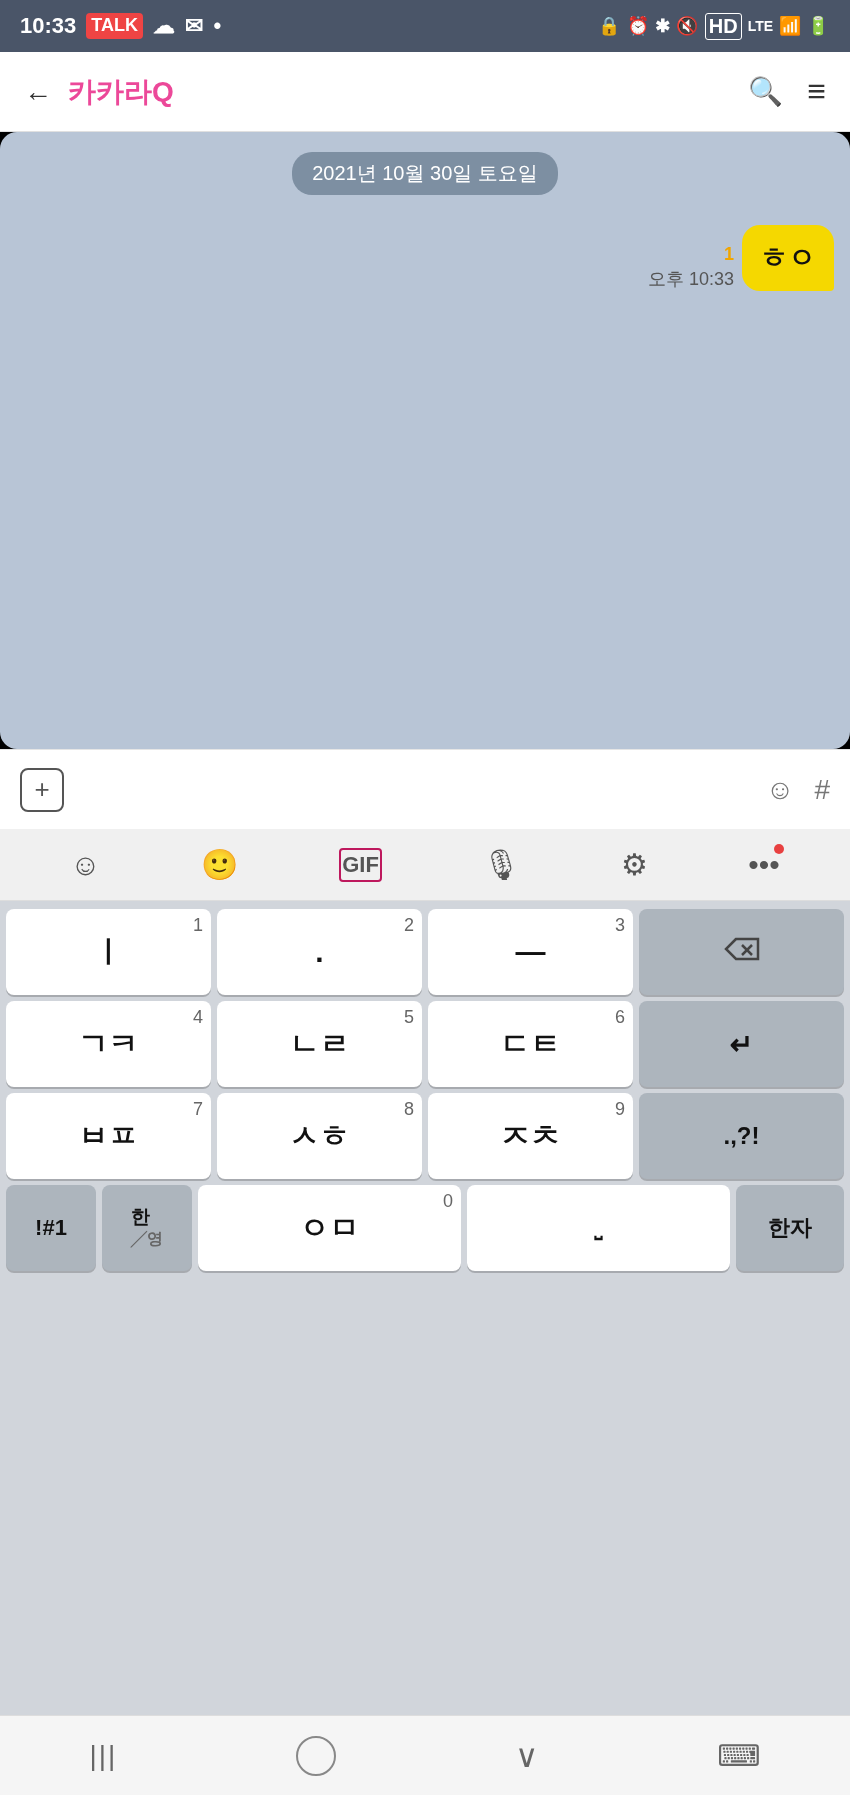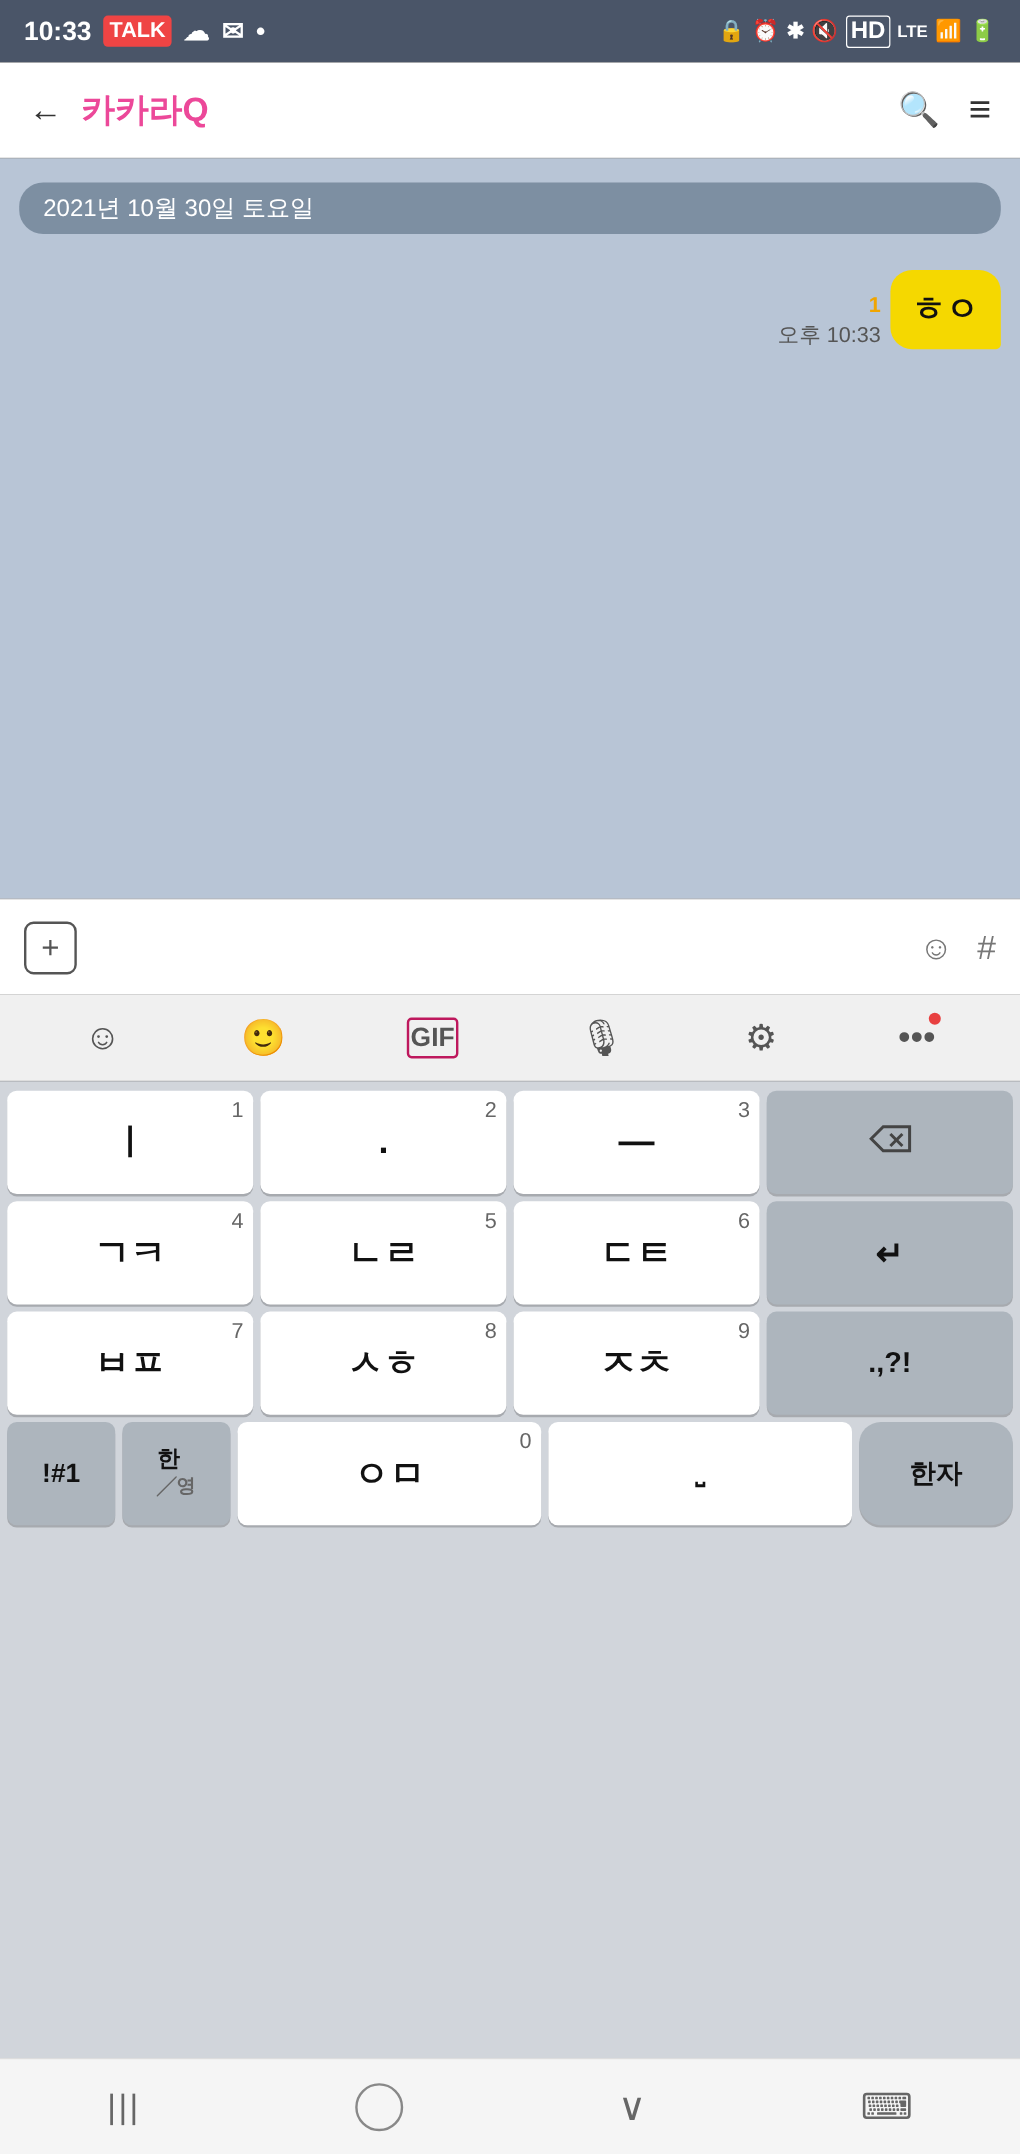--- a/index.html
+++ b/index.html
@@ -68,21 +68,23 @@
       cursor: pointer;
     }
 
     
     .chat-area {
       flex: 1;
       background: #b8c5d6;
       padding: 20px 16px;
       display: flex;
       flex-direction: column;
+      align-items: center;
       min-height: 600px;
+      border-radius: 17px;
     }
 
     .date-badge {
       background: rgba(100, 120, 140, 0.7);
       color: white;
       font-size: 20px;
       padding: 8px 20px;
       border-radius: 20px;
       margin-bottom: 20px;
     }
@@ -395,21 +397,21 @@
     <div class="key key-dark" style="width:90px; flex:none;">
       <span class="key-label" style="font-size:19px; line-height:1.1;">한<br><span style="font-size:16px; color:#666;">╱영</span></span>
     </div>
     <div class="key key-main">
       <span class="key-num">0</span>
       <span class="key-char">ㅇㅁ</span>
     </div>
     <div class="key key-main">
       <span class="key-char" style="font-size:20px;">⎵</span>
     </div>
-    <div class="key key-dark" style="width:128px; flex:none;border-radius:18px;">
+    <div class="key key-dark" style="width:108px; flex:none;">
       <span class="key-label" style="font-size:22px;">한자</span>
     </div>
   </div>
 
 </div>
 
 <div class="bottom-nav">
   <span class="nav-icon" style="font-size:28px; letter-spacing:2px;">|||</span>
   <span class="nav-icon" style="font-size:36px; border:2px solid #888; width:40px; height:40px; border-radius:50%; display:flex; align-items:center; justify-content:center;"> </span>
   <span class="nav-icon" style="font-size:32px;">∨</span>

